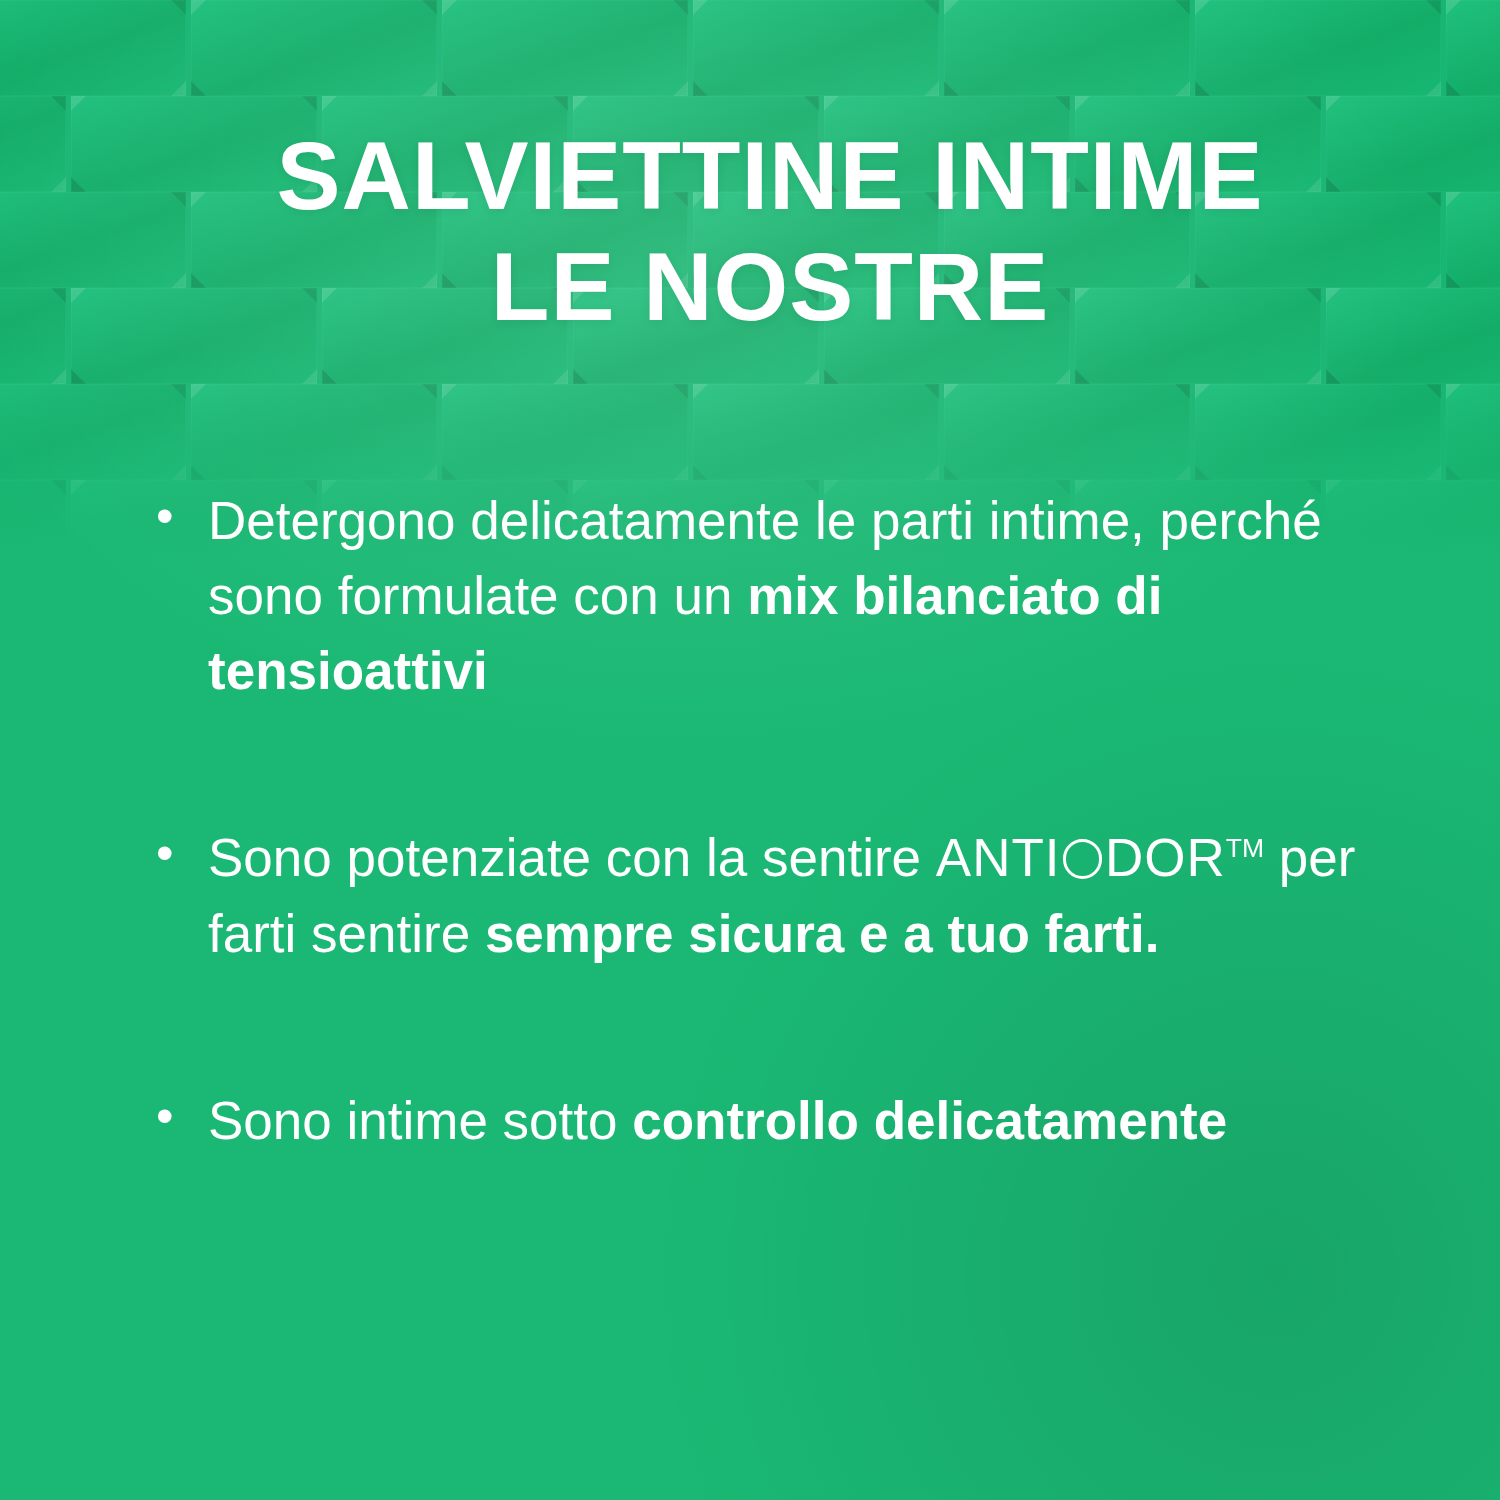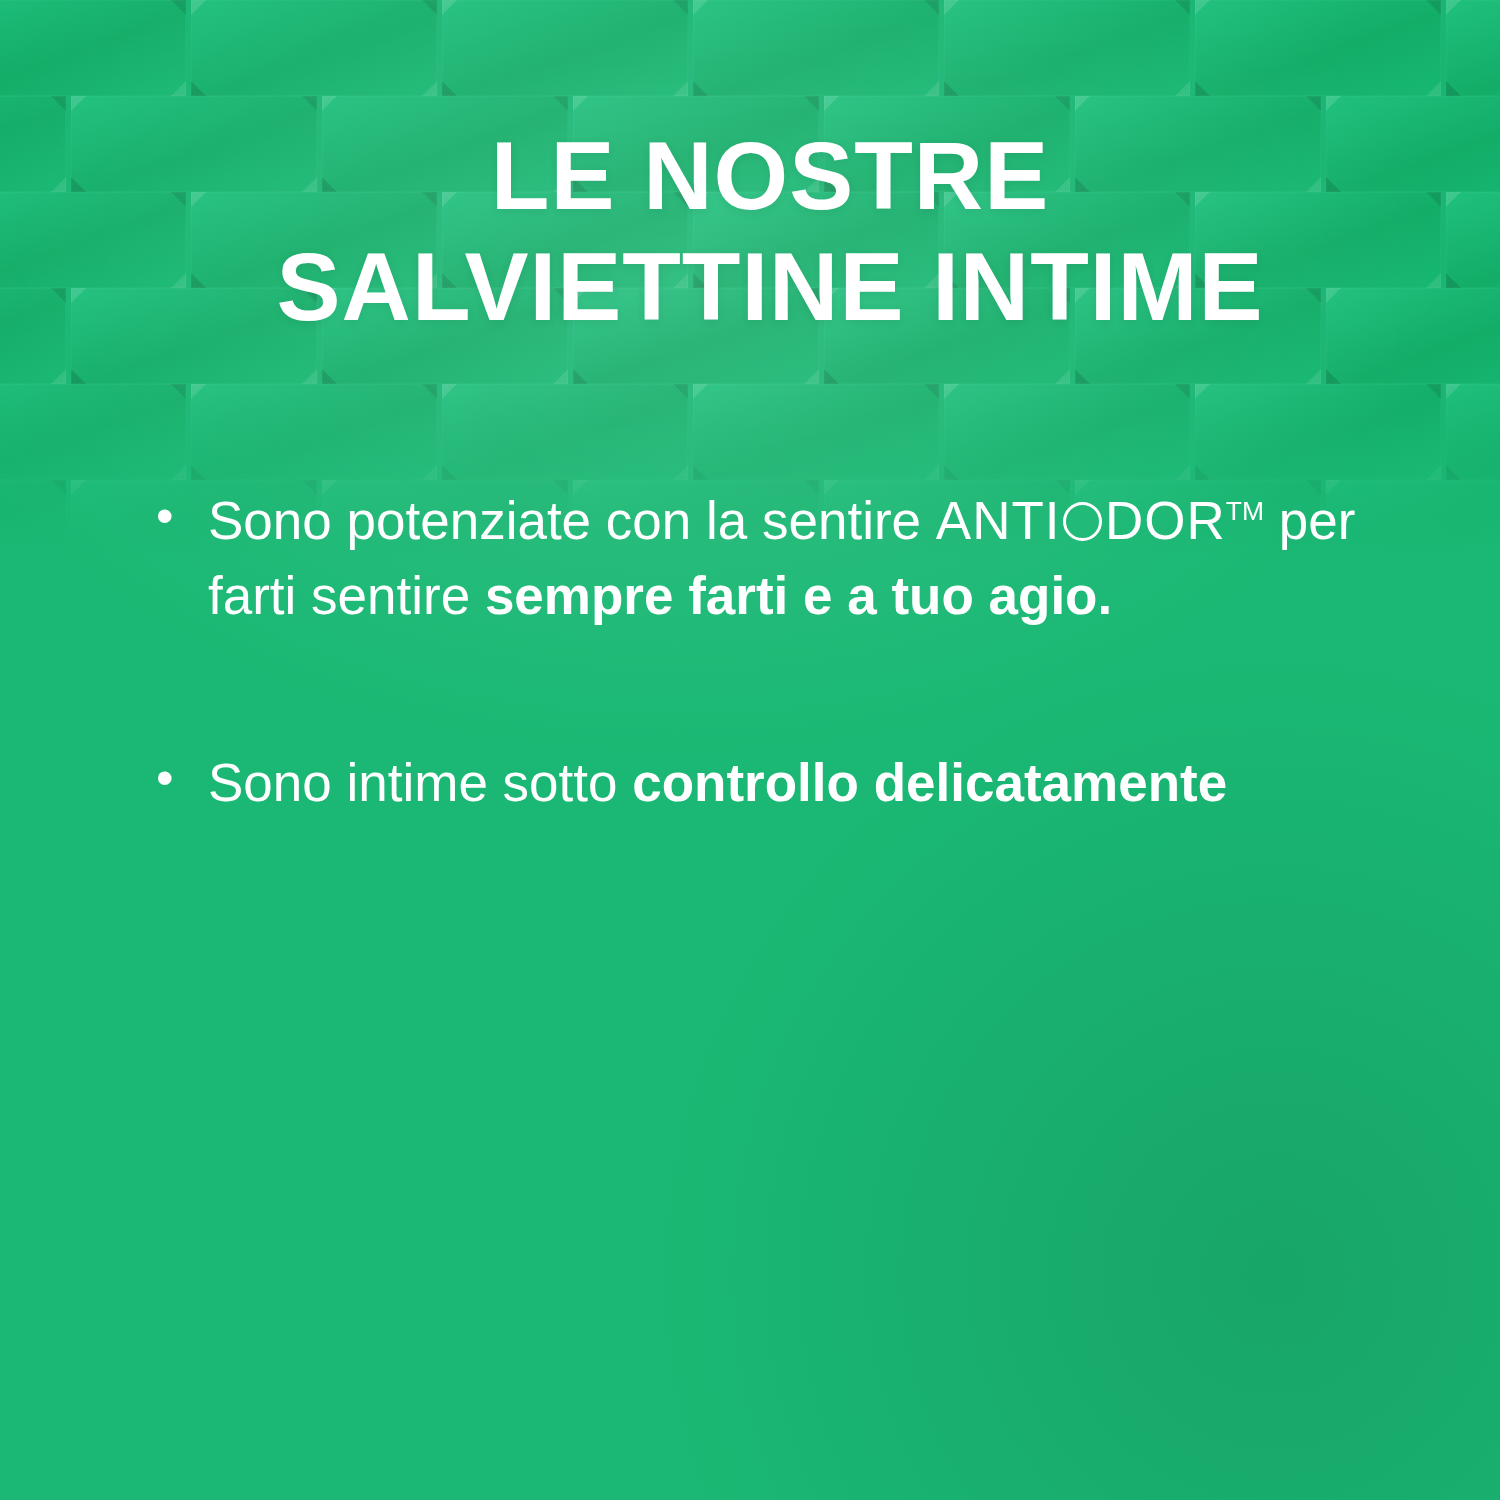--- a/index.html
+++ b/index.html
@@ -199,29 +199,32 @@
         <div class="tile"></div>
         <div class="tile"></div>
     </div>
     <div class="wall-fade"></div>
     <div class="wall-sheen"></div>
   </div>
 
   <div class="content">
 
     <h1 class="headline">
+      <span class="line">SALVIETTINE INTIME</span>
       <span class="line">LE NOSTRE</span>
-      <span class="line">SALVIETTINE INTIME</span>
     </h1>
 
     <ul class="bullets">
 
-
       <li class="bullet">
-        <span>Sono potenziate con la sentire </span><span class="antiodor"><span>ANTI</span><span class="odor-o"></span><span>DOR</span><span class="tm">TM</span></span><span> per farti sentire </span><span class="b">sempre farti e a tuo agio.</span>
+        <span>Detergono delicatamente le parti intime, perché sono formulate con un </span><span class="b">mix bilanciato di tensioattivi</span>
+      </li>
+
+      <li class="bullet">
+        <span>Sono potenziate con la sentire </span><span class="antiodor"><span>ANTI</span><span class="odor-o"></span><span>DOR</span><span class="tm">TM</span></span><span> per farti sentire </span><span class="b">sempre sicura e a tuo farti.</span>
       </li>
 
       <li class="bullet">
         <span>Sono intime sotto </span><span class="b">controllo delicatamente</span>
       </li>
 
     </ul>
   </div>
 </div>
 

